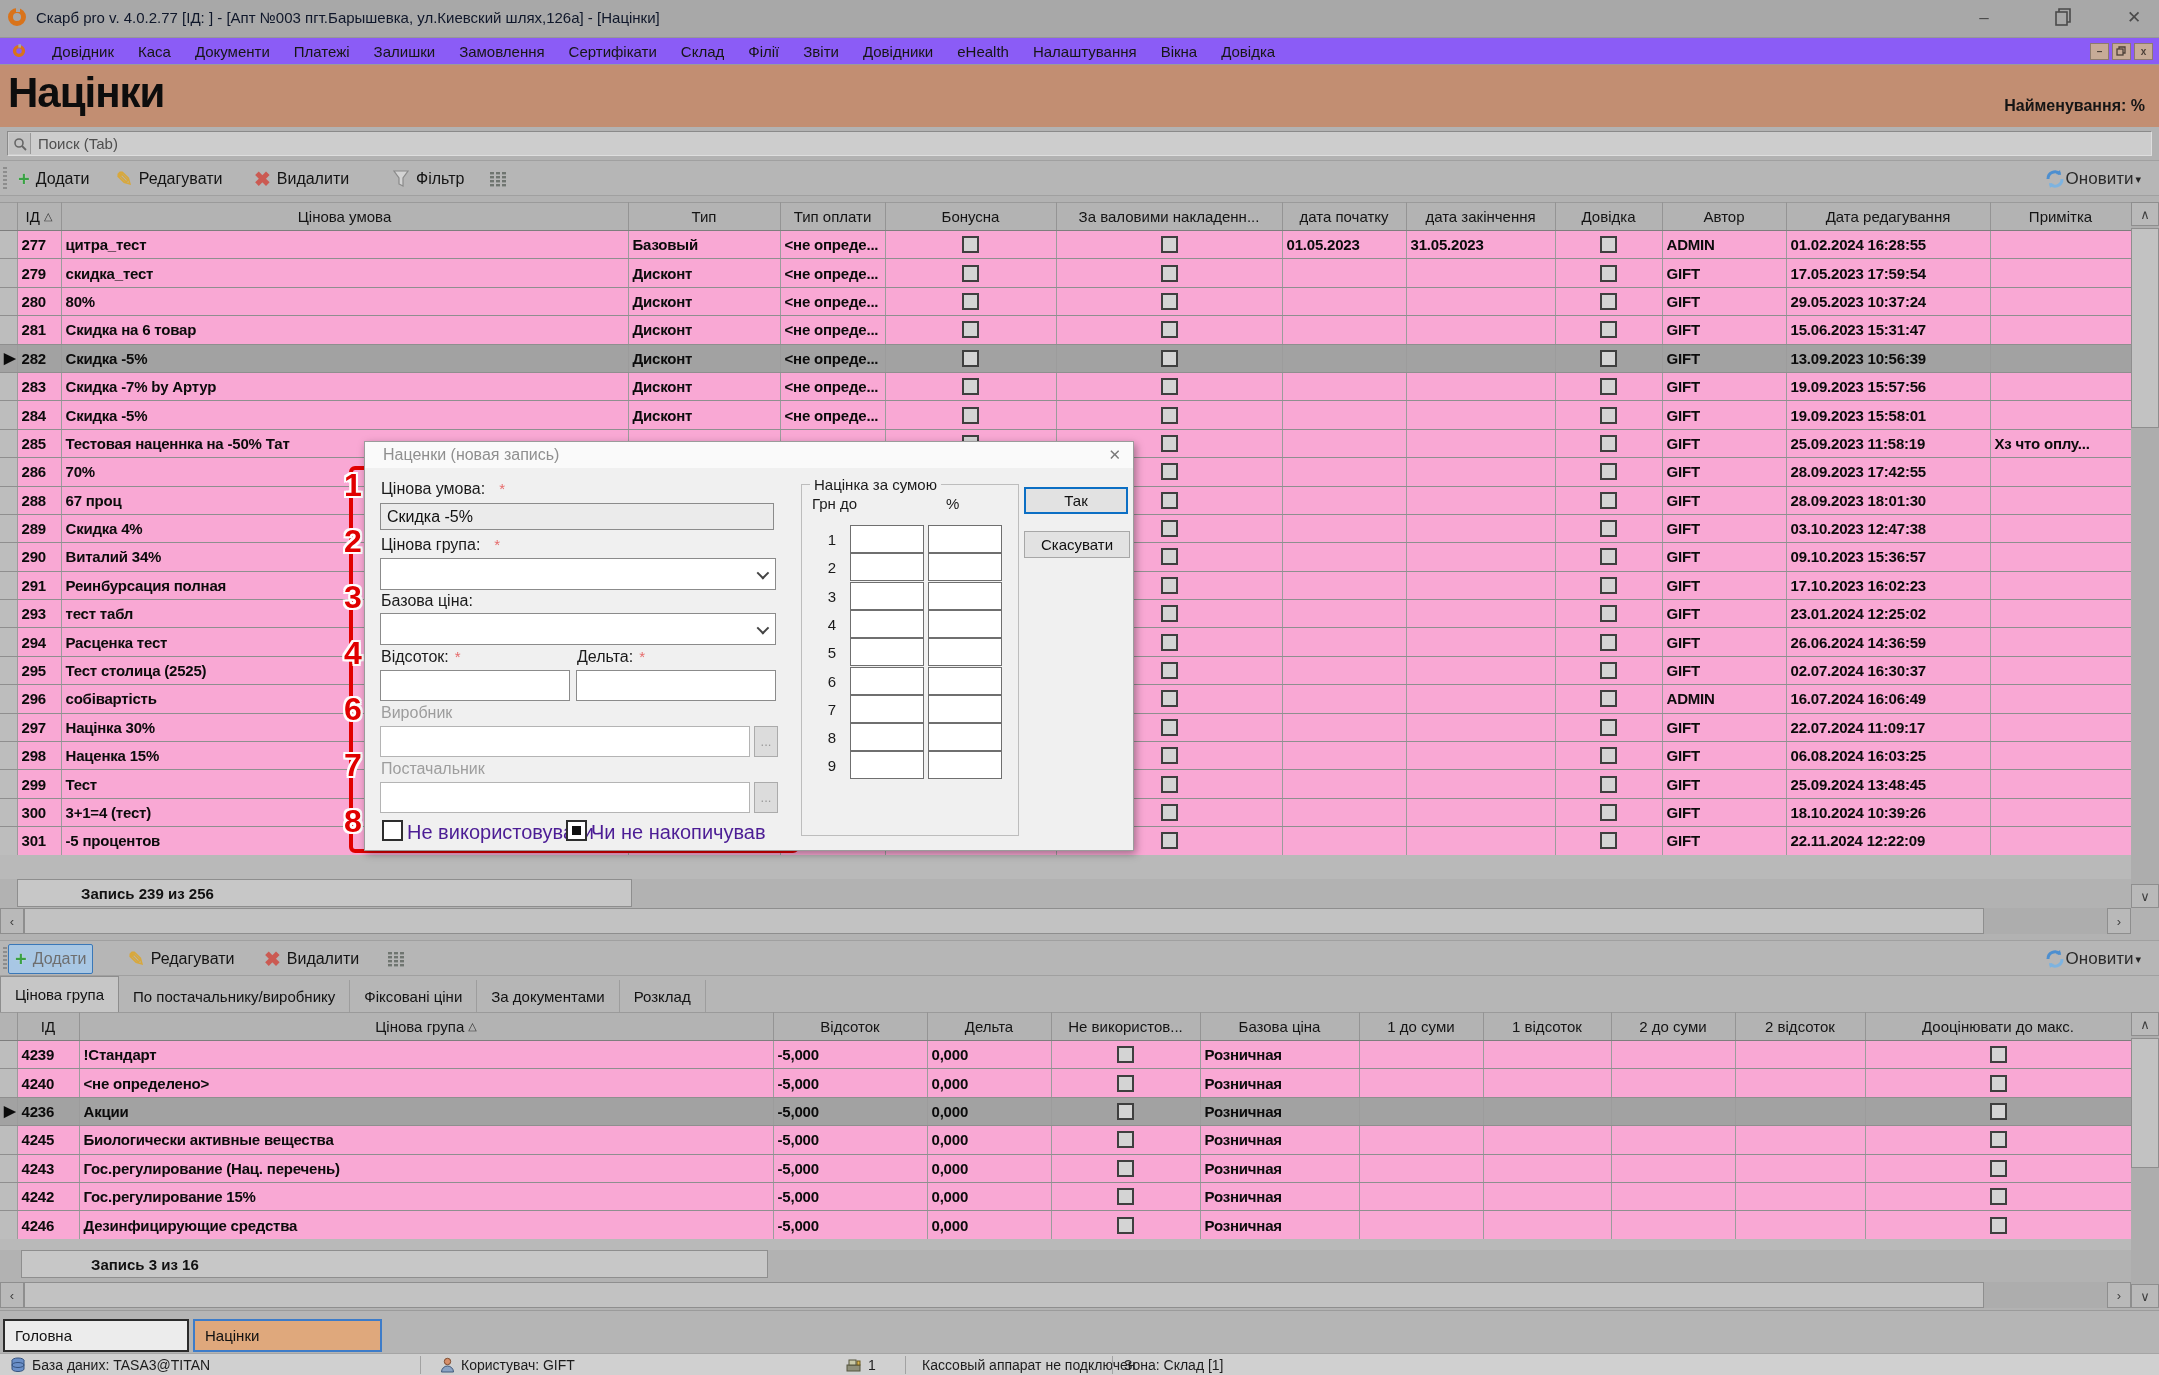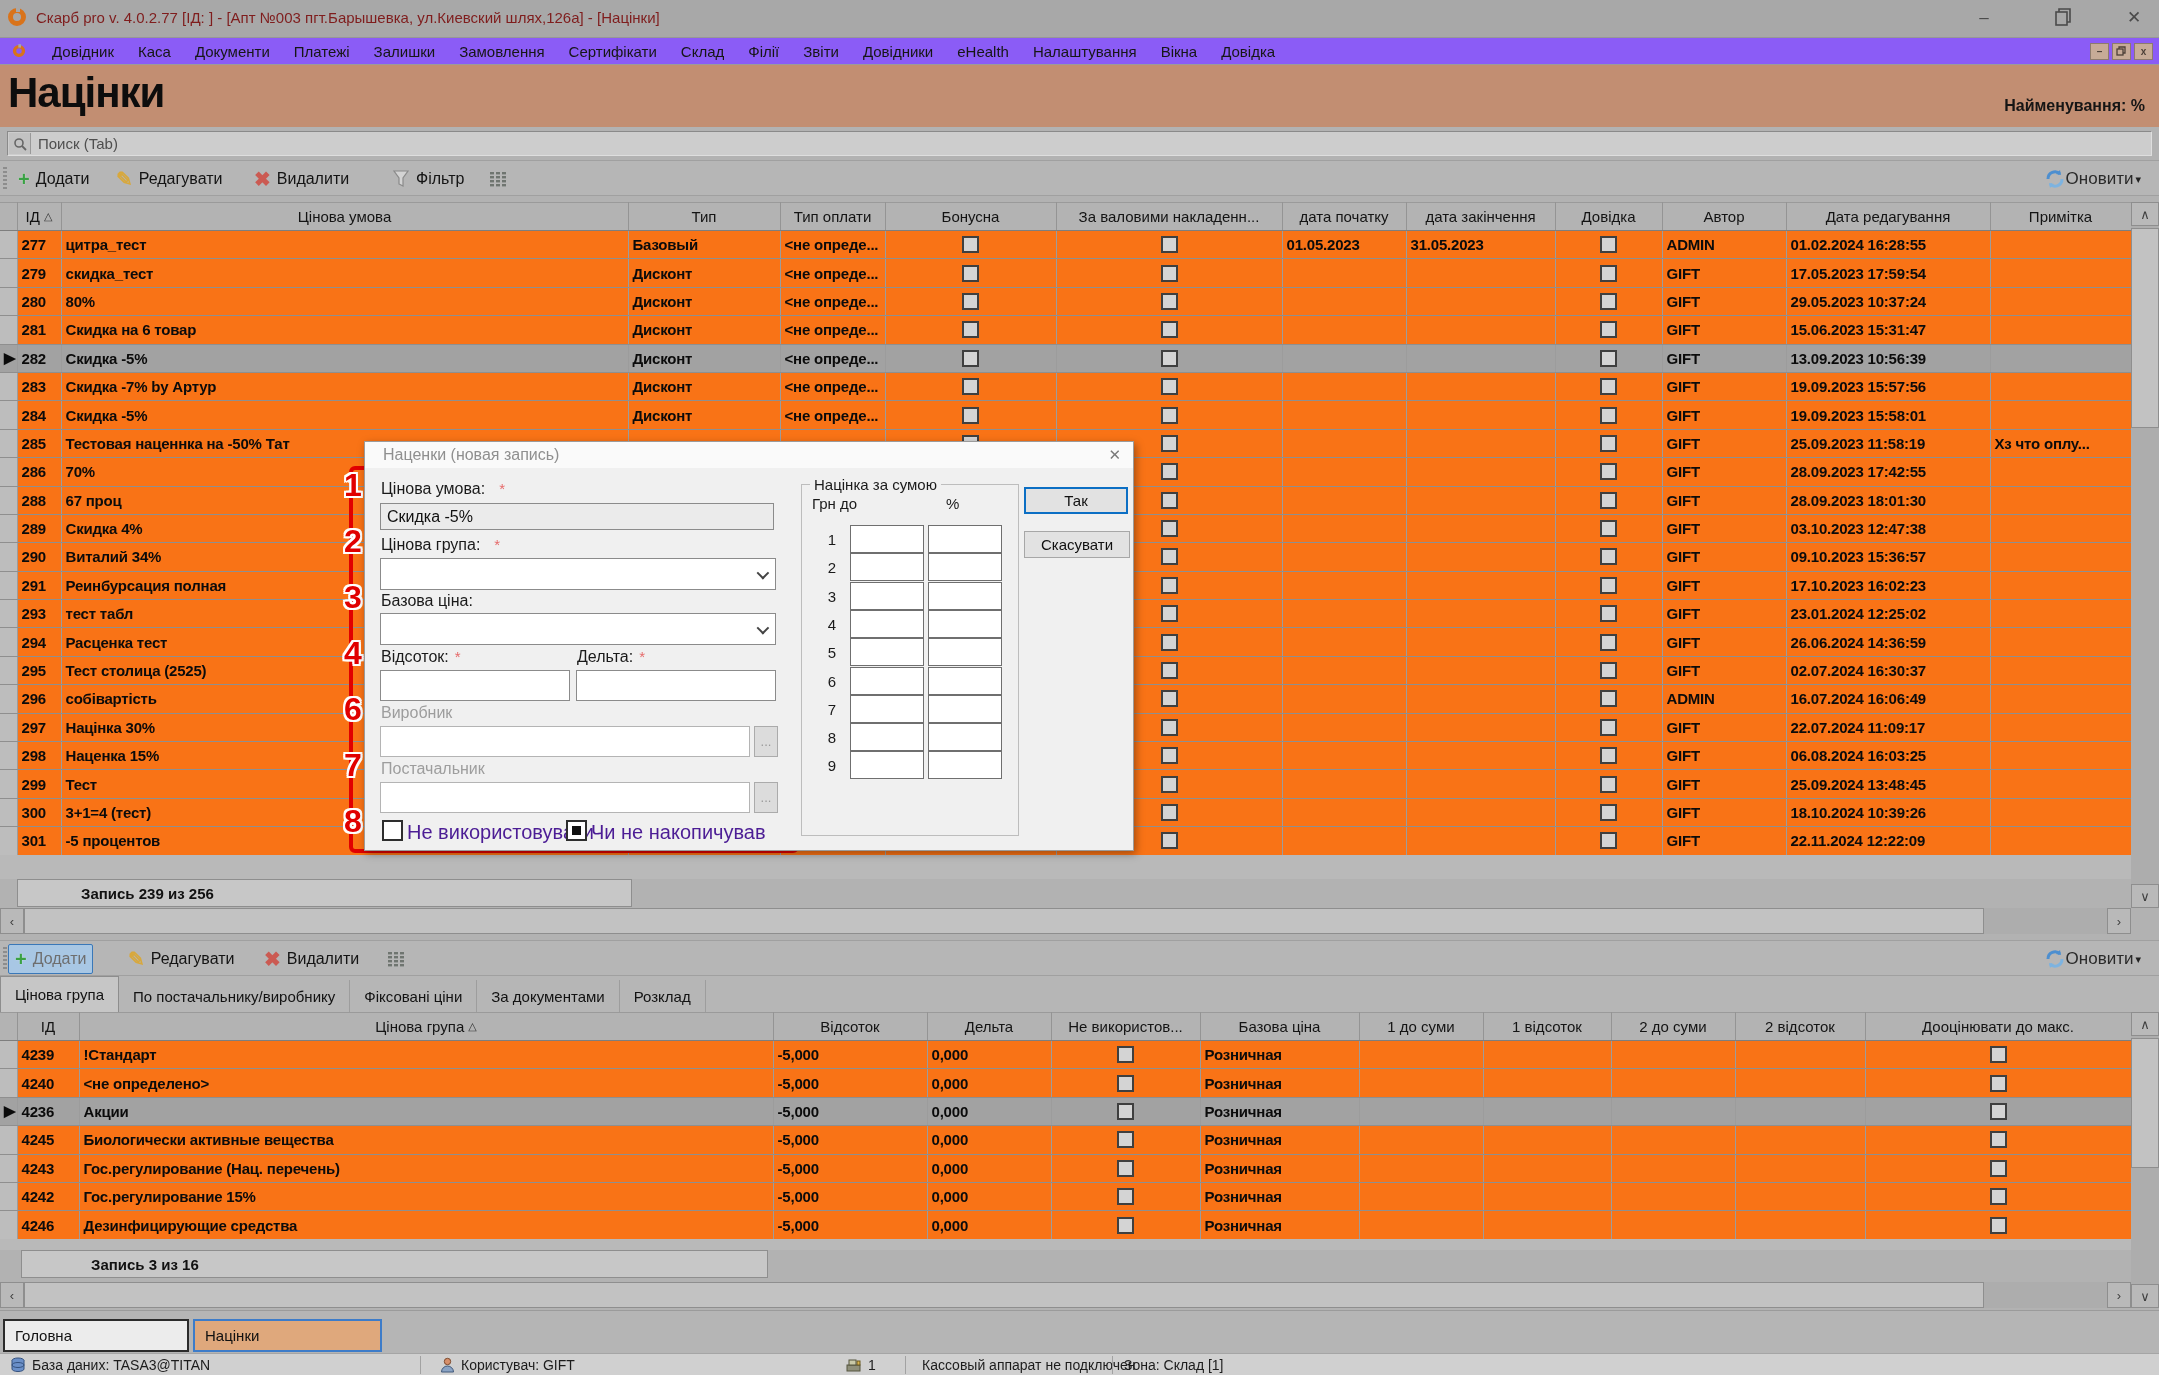--- a/index.html
+++ b/index.html
@@ -4,21 +4,21 @@
 <style>
   html,body{margin:0;padding:0;background:#888;}
   #app{position:relative;width:2159px;height:1375px;background:#b2b2b2;overflow:hidden;
        font-family:"Liberation Sans",sans-serif;color:#111;}
   #app *{box-sizing:border-box;}
   .abs{position:absolute;}
 
   
   .titlebar{left:0;top:0;width:2159px;height:38px;background:#a8a8a8;border-bottom:1px solid #979797;}
   .titlebar .logo{left:8px;top:8px;}
-  .title-text{left:36px;top:9px;font-size:15px;color:#7f1d1d;white-space:nowrap;}
+  .title-text{left:36px;top:9px;font-size:15px;color:#0f172a;white-space:nowrap;}
   .wctl{top:4px;width:44px;height:28px;text-align:center;font-size:17px;color:#4a4a4a;line-height:28px;cursor:default;}
   .logo-ring{width:18px;height:18px;border:5px solid #d9731a;border-radius:50%;position:relative;}
   .logo-ring:after{content:"";position:absolute;left:3px;top:-6px;width:4px;height:5px;background:#a8a8a8;}
 
   
   .menubar{left:0;top:38px;width:2159px;height:27px;background:#8b5cf6;border-bottom:1px solid #9b9b9b;}
   .menubar .logo{left:10px;top:4px;transform:scale(.85);}
   #menu-items{position:absolute;left:40px;top:0;height:27px;display:flex;align-items:center;}
   .menu-item{padding:0 12px;font-size:15px;color:#161616;white-space:nowrap;}
   .mdi-box{top:5px;width:19px;height:17px;background:#c7ab97;border:1px solid #8d7b6d;color:#4d4038;
@@ -46,21 +46,21 @@
   .tbtn{position:absolute;top:3px;height:30px;display:flex;align-items:center;gap:6px;padding:0 6px;font-size:16px;color:#141414;}
   .tbtn .ic{font-size:20px;font-weight:bold;line-height:20px;}
   .ic-plus{color:#3aa144;text-shadow:0 0 1px #fff;}
   .ic-pencil{color:#d8a83c;}
   .ic-cross{color:#cb5a52;}
   .focusbtn{background:#a8c7e4;border:1px solid #3a78b8;border-radius:2px;color:#6e6e6e;}
   .refresh-wrap{position:absolute;top:4px;height:28px;display:flex;align-items:center;gap:0;font-size:17px;color:#2a2a2a;}
   .caret{font-size:11px;color:#222;margin-left:2px;}
 
   
-  table.grid{border-collapse:collapse;table-layout:fixed;width:2131px;background:#f97316;}
+  table.grid{border-collapse:collapse;table-layout:fixed;width:2131px;background:#f9a8d4;}
   table.grid th{height:28px;font-weight:normal;font-size:15px;color:#141414;
       border-right:1px solid #949494;border-bottom:1px solid #7e7e7e;border-top:1px solid #9a9a9a;
       overflow:hidden;white-space:nowrap;padding:0 3px;background:#b3b3b3;}
   table.grid td{height:28.4px;font-size:15px;font-weight:bold;color:#0b0b0b;
       border-right:1px solid #9c9c9c;border-bottom:1px solid #8f8f8f;
       overflow:hidden;white-space:nowrap;padding:0 4px;letter-spacing:-0.2px;}
   table.grid tr.sel td{background:#a2a2a2;}
   td.marker,th.marker{background:#bdbdbd;border-right:1px solid #8a8a8a;padding:0;text-align:center;font-size:11px;}
   .cb{display:block;margin:0 auto;width:17px;height:17px;background:#d4d4d4;border:2px solid #3f3f3f;position:relative;}
   .sortglyph{font-size:11px;color:#333;}

